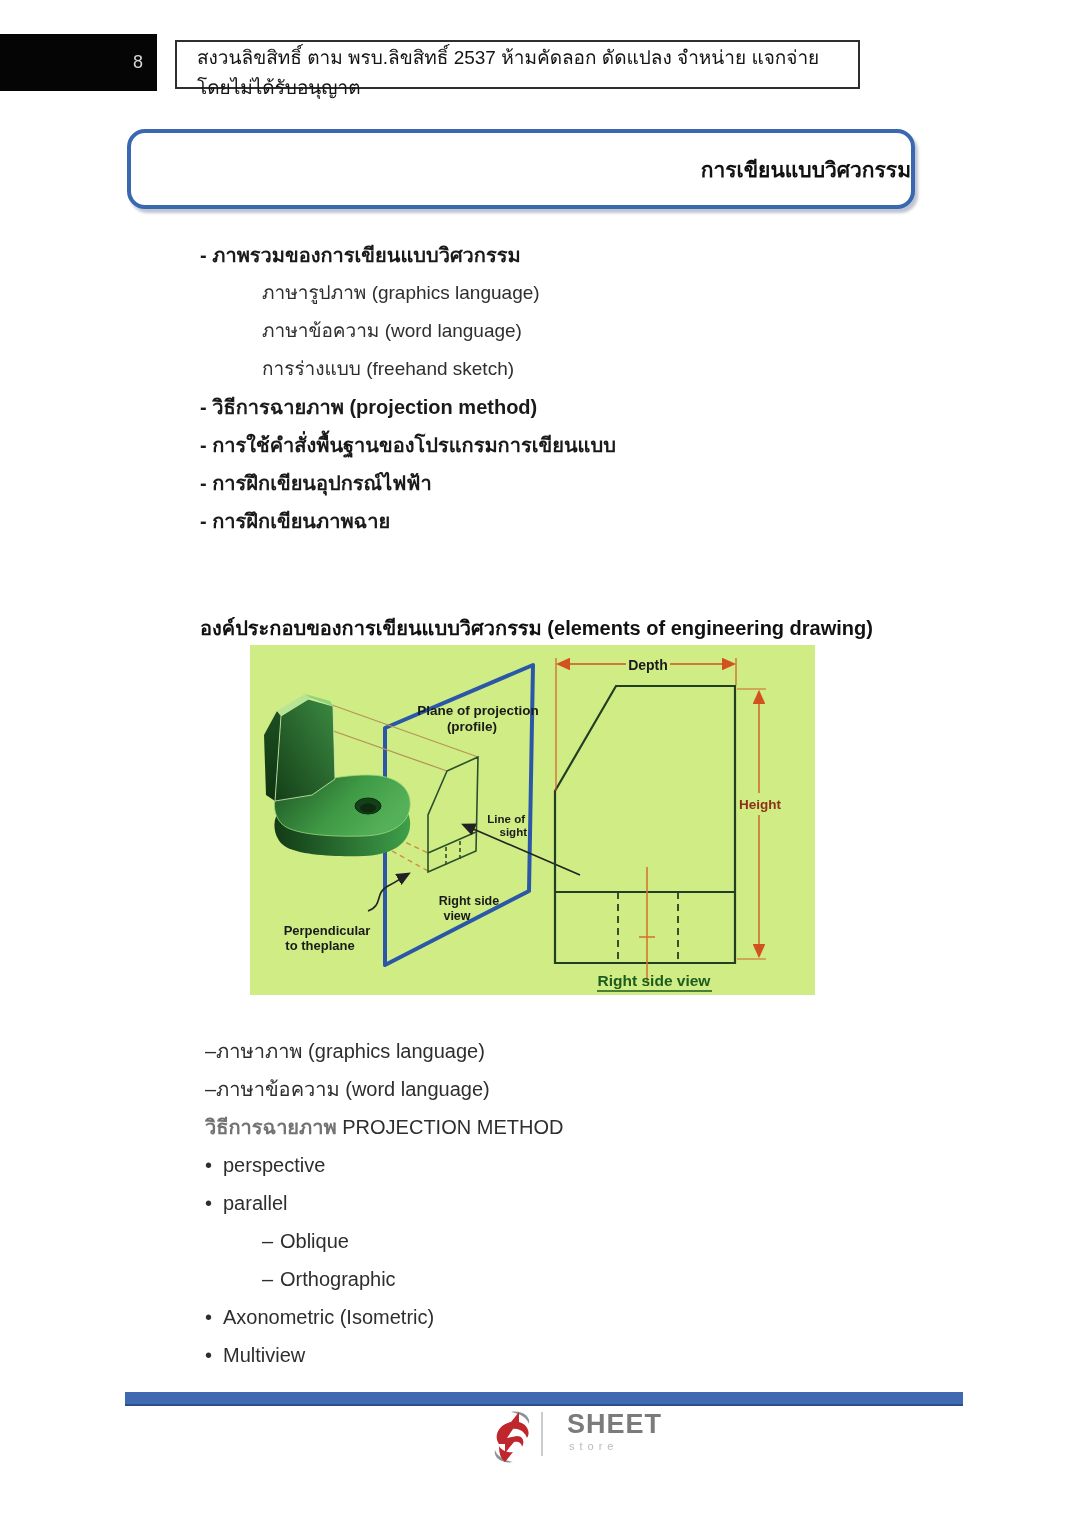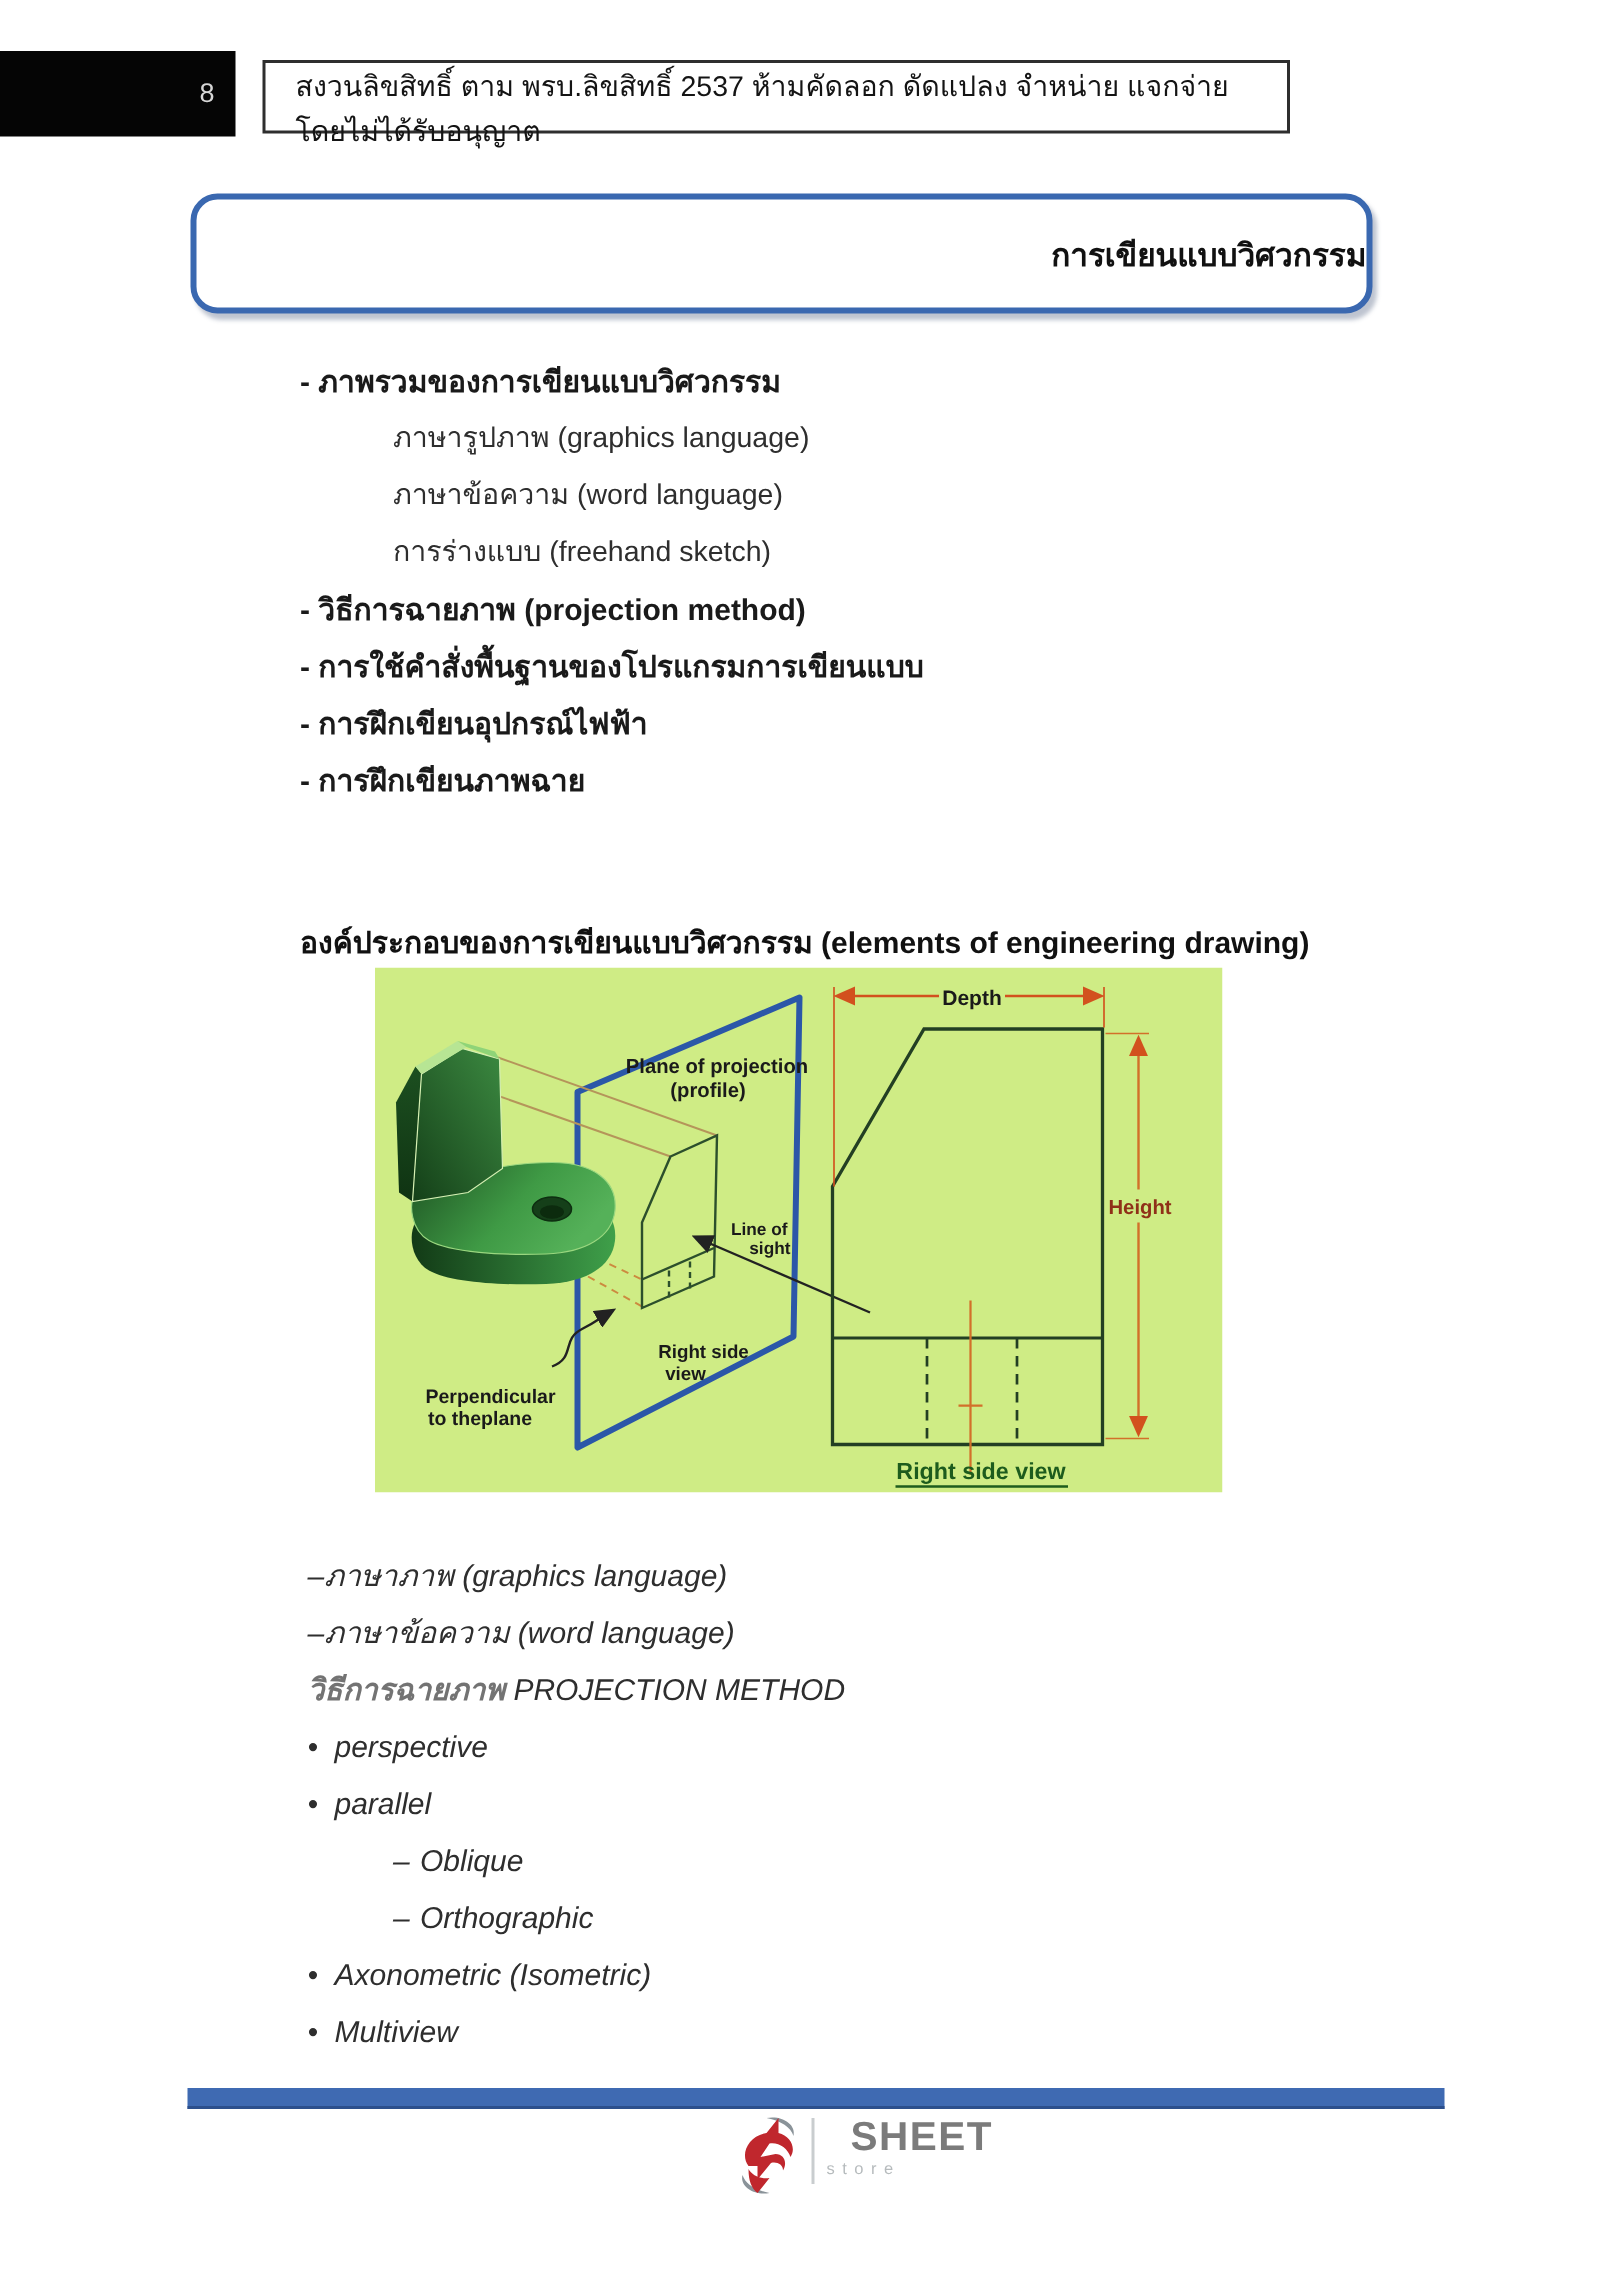--- a/index.html
+++ b/index.html
@@ -23,32 +23,32 @@
   
   .outline{position:absolute;left:200px;top:224px;width:720px;font-size:20px;line-height:38px;margin-top:12px;}
   .outline .li{white-space:nowrap;}
   .outline .b{font-weight:bold;}
   .outline .sub{padding-left:62px;color:#2e2e2e;font-size:19px;}
   .sec-head{position:absolute;left:200px;top:612px;width:800px;font-size:20px;font-weight:bold;color:#111;}
   
   .figure{position:absolute;left:250px;top:645px;width:565px;height:350px;}
   
   .lower{position:absolute;left:205px;top:1032px;width:720px;font-size:20px;line-height:38px;color:#2e2e2e;}
-  .lower .li{white-space:nowrap;font-style:italic;}
+  .lower .li{white-space:nowrap;}
   .lower .th-bold{font-weight:bold;color:#737373;}
   .lower .ind{padding-left:57px;}
   .lower .bullet{display:inline-block;width:18px;}
   
   .footer-bar{position:absolute;left:125px;top:1392px;width:838px;height:14px;background:#3f6ab2;border-bottom:2px solid #2c4f8c;box-sizing:border-box;}
   .logo{position:absolute;left:489px;top:1410px;width:200px;height:56px;display:flex;align-items:flex-start;}
   .logo .icon{width:46px;height:54px;}
   .logo .divider{width:2px;height:44px;background:#c9cdcf;margin:2px 8px 0 6px;}
   .logo .words{display:flex;flex-direction:column;}
   .logo .brand{font-size:27px;font-weight:bold;color:#7b7b7b;letter-spacing:1px;line-height:28px;margin-left:16px;}
-  .logo .sub{font-size:11px;color:#b6bbbd;letter-spacing:5px;margin-top:2px;}
+  .logo .sub{font-size:11px;color:#b6bbbd;letter-spacing:5px;margin-top:2px;margin-left:18px;}
 </style>
 </head>
 <body>
 
 <div class="page">
 
   <div class="pagenum-box">
     <span>8</span>
   </div>
   <div class="copyright-box">

